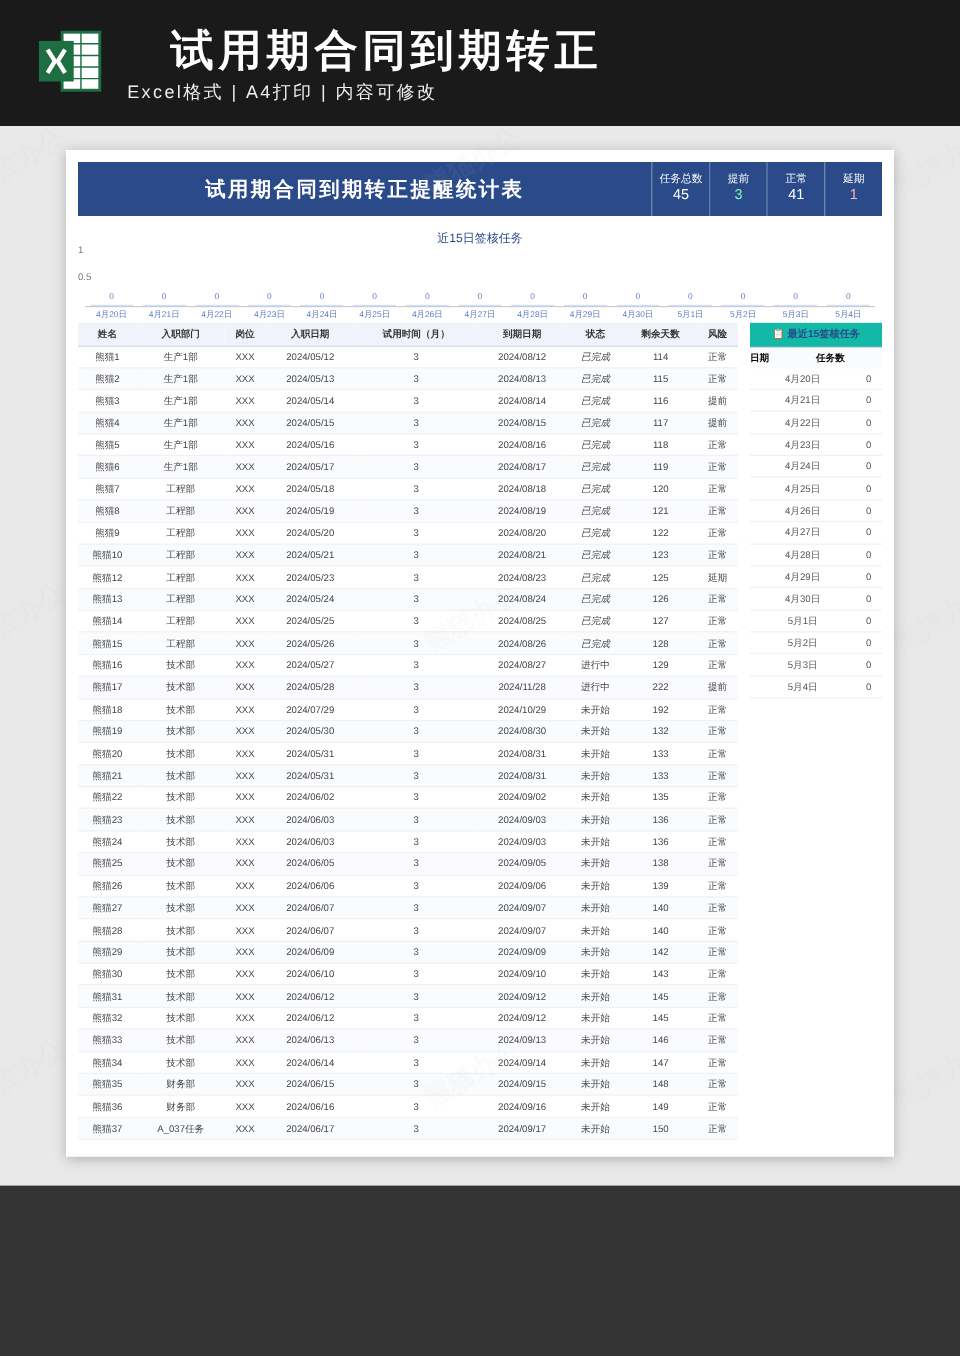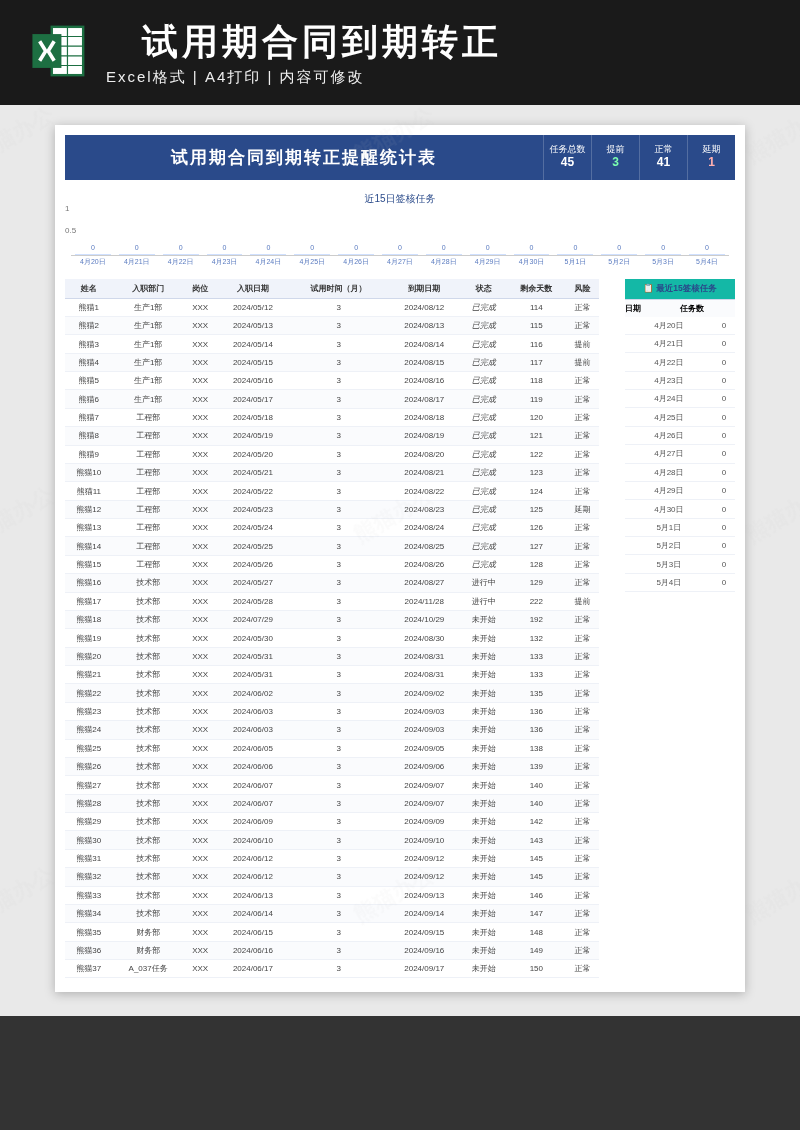--- a/index.html
+++ b/index.html
@@ -15,33 +15,33 @@
   .title { font-size: 36px; font-weight: bold; letter-spacing: 4px; line-height: 1.1; margin-left: 36px; }
   .subtitle { font-size: 15px; letter-spacing: 2px; margin-top: 6px; color: #eee; }
 
   .sheet-wrap { background: #e9e9e9; padding: 20px 0 24px; display: flex; justify-content: center; }
   .sheet { background: #fff; width: 690px; box-shadow: 0 2px 10px rgba(0,0,0,.25); padding: 10px 10px 14px; }
 
   .banner { display: flex; align-items: stretch; height: 45px; font-size: 11px; }
   .banner-title { flex: 1; background: #2a4a8a; color: #fff; font-weight: bold; font-size: 17px; display: flex; align-items: center; justify-content: center; letter-spacing: 2px; }
   .banner-stat { width: 48px; background: #2a4a8a; color: #fff; display: flex; flex-direction: column; align-items: center; justify-content: center; border-left: 1px solid rgba(255,255,255,.2); }
   .banner-stat .lbl { font-size: 9px; line-height: 1.2; }
-  .banner-stat .val { font-size: 12px; font-weight: bold; line-height: 1.3; }
+  .banner-stat .val { font-size: 12px; font-weight: normal; line-height: 1.3; }
   .banner-stat.early .val { color: #7cffb0; }
   .banner-stat.late .val { color: #ffb0b0; }
 
   .chart-area { margin-top: 8px; padding: 4px 6px 2px; }
   .chart-title { text-align: center; font-size: 10px; color: #2a4a8a; margin-bottom: 2px; }
   .chart { position: relative; height: 48px; border-bottom: 1px solid #ccc; display: flex; align-items: flex-end; }
   .chart-y { position: absolute; left: -6px; font-size: 8px; color: #777; }
   .bar { flex: 1; margin: 0 4px; background: #cfe0ff; height: 1px; position: relative; }
   .chart-x { display: flex; margin-top: 1px; }
   .chart-x span { flex: 1; font-size: 7px; color: #5a7bc0; text-align: center; }
 
-  .main-row { display: flex; gap: 26px; margin-top: 10px; }
+  .main-row { display: flex; gap: 10px; }
   .tbl { border-collapse: collapse; font-size: 8px; width: 100%; }
   .tbl th { background: #f0f3fa; color: #333; font-weight: bold; padding: 4px 2px; border-bottom: 1px solid #d0d8ea; white-space: nowrap; }
   .tbl td { padding: 3.2px 2px; text-align: center; border-bottom: 1px solid #eef1f7; color: #444; white-space: nowrap; }
   .tbl tbody tr:nth-child(even) td { background: #fafbfd; }
   .status-done { color: #3b6fd9; font-style: italic; }
   .status-doing { color: #5fa0e8; }
   .status-not { color: #aaa; }
   .risk-normal { color: #3b9de8; }
   .risk-early { color: #2bb26f; }
   .risk-late { color: #e05a5a; }
@@ -302,31 +302,20 @@
                 <td>工程部</td>
                 <td>XXX</td>
                 <td>2024/05/21</td>
                 <td>3</td>
                 <td>2024/08/21</td>
                 <td class="status-done">已完成</td>
                 <td>123</td>
                 <td class="risk-normal">正常</td>
               </tr>
               <tr>
-                <td>熊猫11</td>
-                <td>工程部</td>
-                <td>XXX</td>
-                <td>2024/05/22</td>
-                <td>3</td>
-                <td>2024/08/22</td>
-                <td class="status-done">已完成</td>
-                <td>124</td>
-                <td class="risk-normal">正常</td>
-              </tr>
-              <tr>
                 <td>熊猫12</td>
                 <td>工程部</td>
                 <td>XXX</td>
                 <td>2024/05/23</td>
                 <td>3</td>
                 <td>2024/08/23</td>
                 <td class="status-done">已完成</td>
                 <td>125</td>
                 <td class="risk-late">延期</td>
               </tr>

